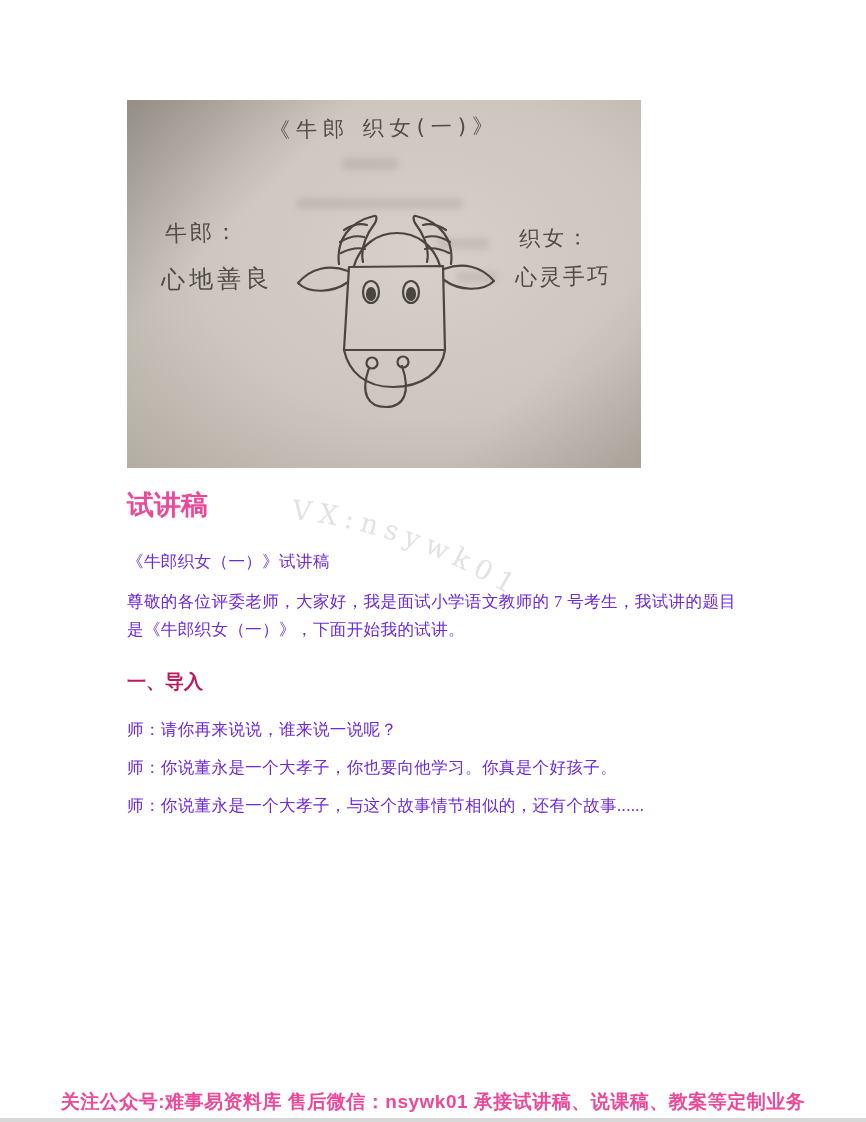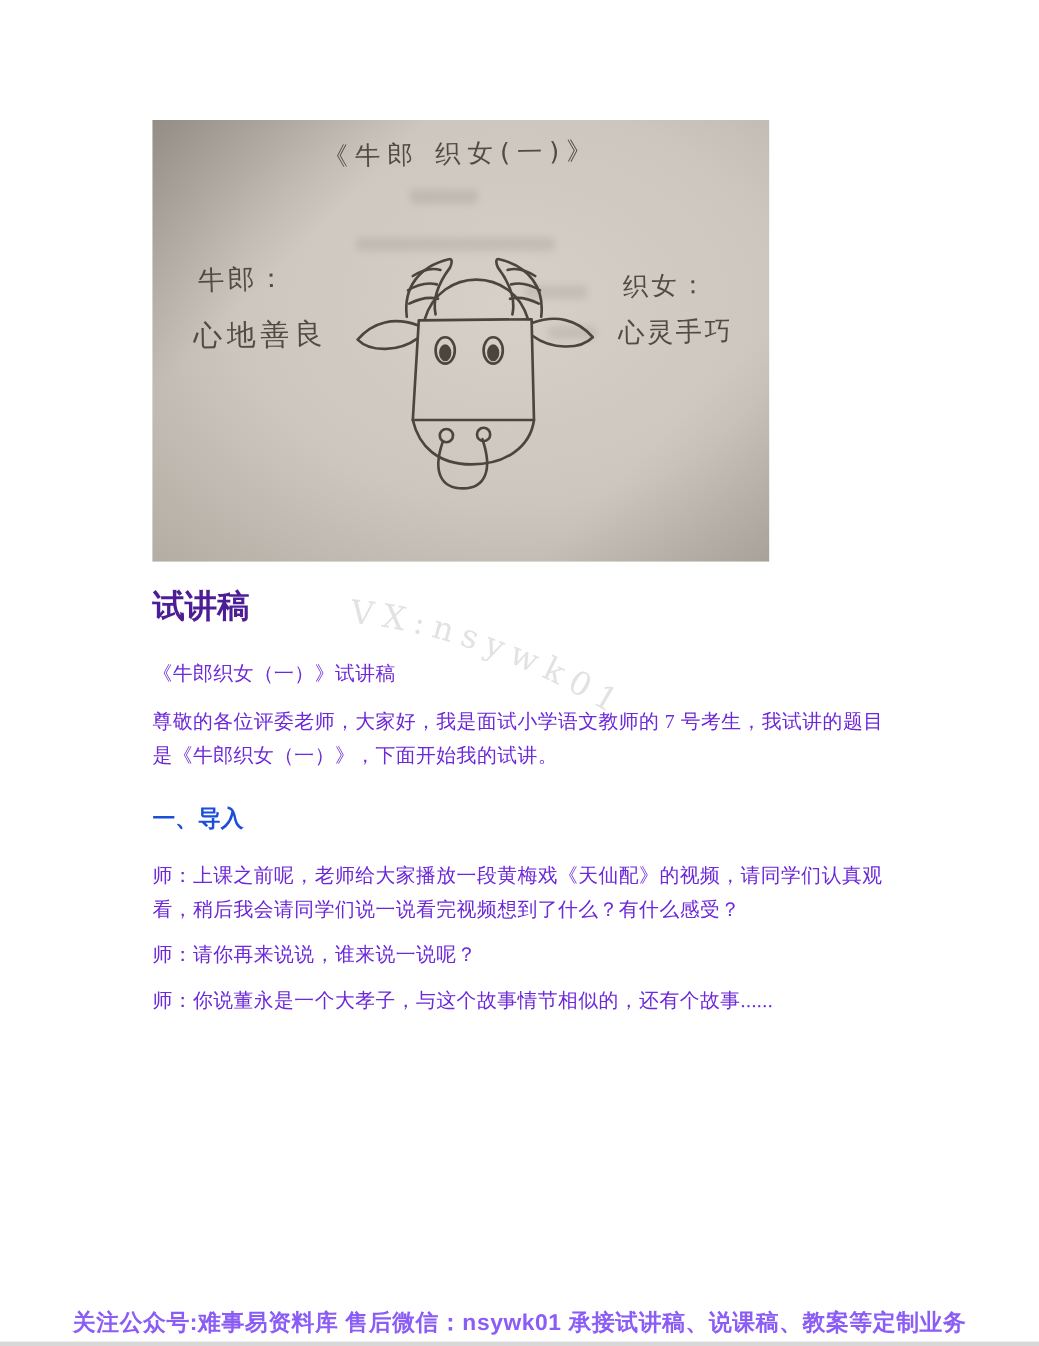--- a/index.html
+++ b/index.html
@@ -39,37 +39,37 @@
   .watermark { position: absolute; left: 283px; top: 493px; pointer-events: none; }
   .watermark text {
     font-family: "DejaVu Serif", serif; font-size: 27px; letter-spacing: 7px;
     fill: #e2e2e2;
   }
 
   
   h1.doc-heading {
     position: absolute; left: 127px; top: 487px;
     font-family: "Liberation Sans", sans-serif; font-weight: 700;
-    font-size: 27px; color: #4c1d95;
+    font-size: 27px; color: #ec4899;
   }
   .content { position: absolute; left: 127px; top: 548px; width: 622px; }
   .content p { font-size: 16.5px; line-height: 28px; letter-spacing: 0.4px; margin: 0 0 10px 0; color: #6d28d9; }
   .content p.subtitle { margin-bottom: 12px; }
   .content p.intro { margin-bottom: 25px; }
   .content h2 {
     font-family: "Liberation Sans", sans-serif; font-weight: 700;
-    font-size: 19px; color: #1d4ed8; margin: 6px 0 21px 0;
+    font-size: 19px; color: #be185d; margin: 6px 0 21px 0;
   }
 
   
   .footer {
     position: absolute; left: 0; right: 0; bottom: 7px;
     text-align: center; font-family: "Liberation Sans", sans-serif;
     font-weight: 700; font-size: 19px; letter-spacing: 0.5px;
-    color: #8b5cf6; white-space: nowrap;
+    color: #ec4899; white-space: nowrap;
   }
   .bottom-bar { position: absolute; left: 0; right: 0; bottom: 0; height: 4px; background: #d8d8d8; }
 </style>
 </head>
 <body>
 
 <div class="page">
 
   <figure class="photo">
     <div class="ghost g1"></div>
@@ -128,20 +128,20 @@
       <textPath href="#wmpath" xlink:href="#wmpath">VX:nsywk01</textPath>
     </text>
   </svg>
 
   <h1 class="doc-heading">试讲稿</h1>
 
   <div class="content">
     <p class="subtitle">《牛郎织女（一）》试讲稿</p>
     <p class="intro">尊敬的各位评委老师，大家好，我是面试小学语文教师的 7 号考生，我试讲的题目是《牛郎织女（一）》，下面开始我的试讲。</p>
     <h2>一、导入</h2>
-    <p>师：上课之前呢，老师给大家播放一段黄梅戏《天仙配》的视频，请同学们认真观看，稍后我会请同学们说一说看完视频想到了什么？有什么感受？</p>
     <p>师：请你再来说说，谁来说一说呢？</p>
+    <p>师：你说董永是一个大孝子，你也要向他学习。你真是个好孩子。</p>
     <p>师：你说董永是一个大孝子，与这个故事情节相似的，还有个故事......</p>
   </div>
 
   <div class="footer">关注公众号:难事易资料库 售后微信：nsywk01 承接试讲稿、说课稿、教案等定制业务</div>
   <div class="bottom-bar"></div>
 </div>
 
 </body></html>

